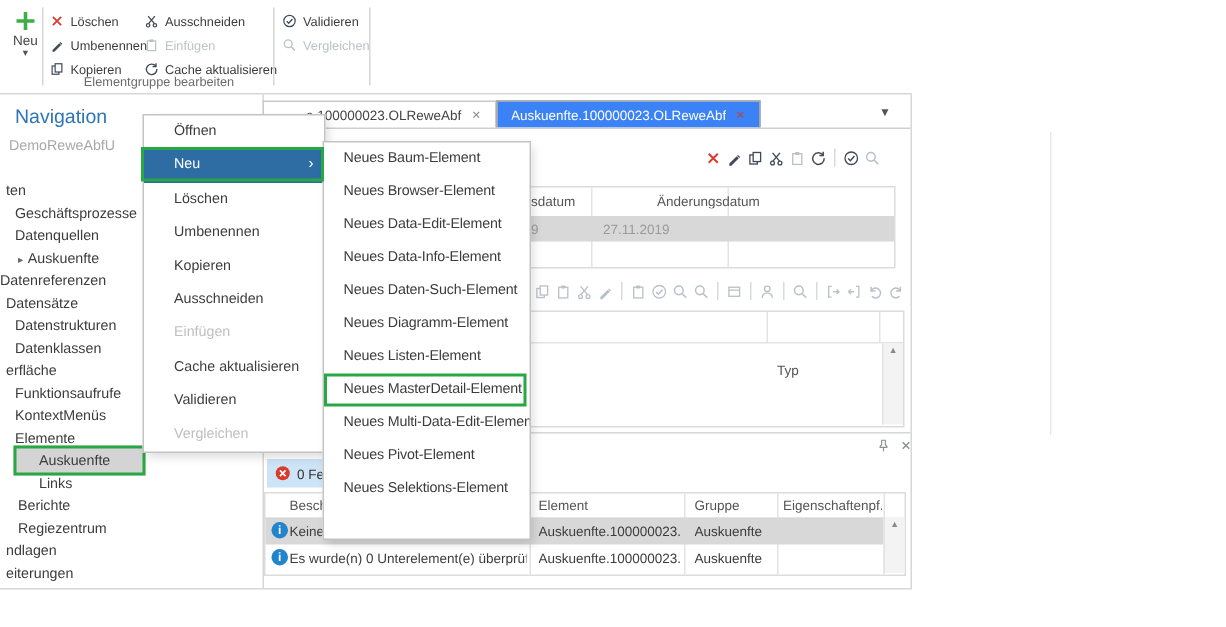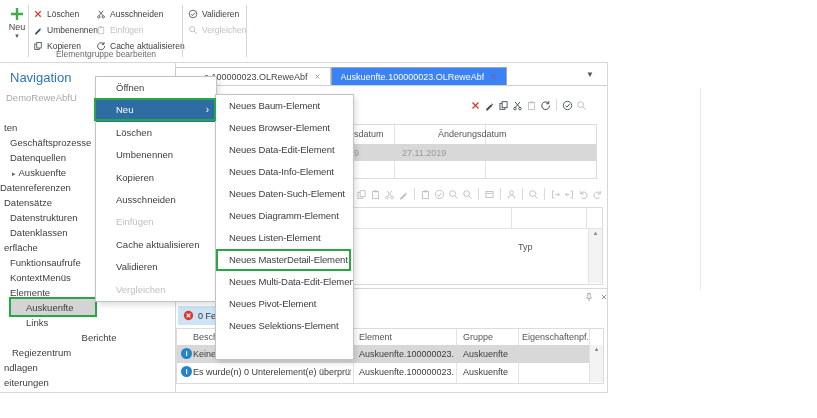--- a/index.html
+++ b/index.html
@@ -215,21 +215,21 @@
   <div class="nav-item" style="top:180px;">Datenreferenzen</div>
   <div class="nav-item" style="top:195px;padding-left:4px;">Datensätze</div>
   <div class="nav-item" style="top:225px;padding-left:10px;">Datenklassen</div>
   <div class="nav-item" style="top:210px;padding-left:10px;">Datenstrukturen</div>
   <div class="nav-item" style="top:240px;padding-left:4px;">erfläche</div>
   <div class="nav-item" style="top:255px;padding-left:10px;">Funktionsaufrufe</div>
   <div class="nav-item" style="top:270px;padding-left:10px;">KontextMenüs</div>
   <div class="nav-item" style="top:285px;padding-left:10px;">Elemente</div>
   <div class="nav-item" style="top:300px;padding-left:26px;z-index:2;">Auskuenfte</div>
   <div class="nav-item" style="top:315px;padding-left:10px;margin-left:16px;">Links</div>
-  <div class="nav-item" style="top:330px;padding-left:12px;text-align:center;">Berichte</div>
+  <div class="nav-item" style="top:330px;padding-left:12px;">Berichte</div>
   <div class="nav-item" style="top:345px;padding-left:12px;">Regiezentrum</div>
   <div class="nav-item" style="top:360px;padding-left:4px;">ndlagen</div>
   <div class="nav-item" style="top:375px;padding-left:4px;">eiterungen</div>
 
   <div class="tabs" style="left:175px;top:67px;height:18px;">
     <div class="tab" style="padding-left:28px;">
       <span class="txt">e.100000023.OLReweAbf</span>
       <svg class="ic gray" style="width:7px;height:7px;">
           <use href="#i-x"></use>
         </svg>

